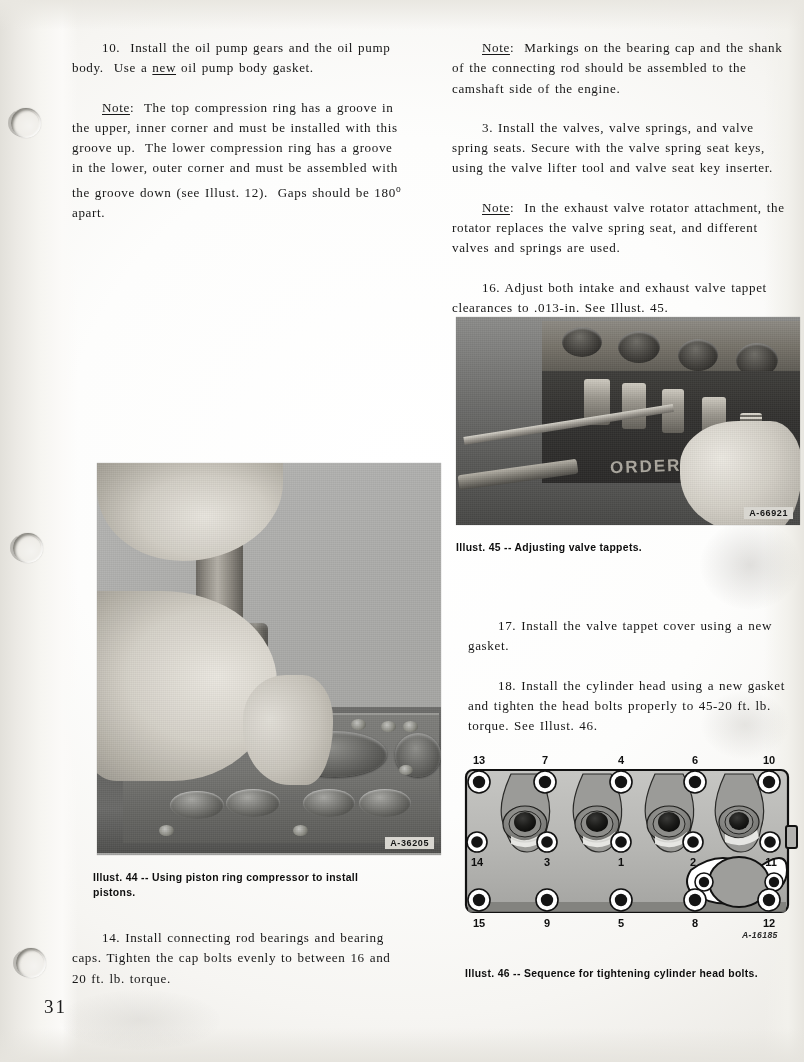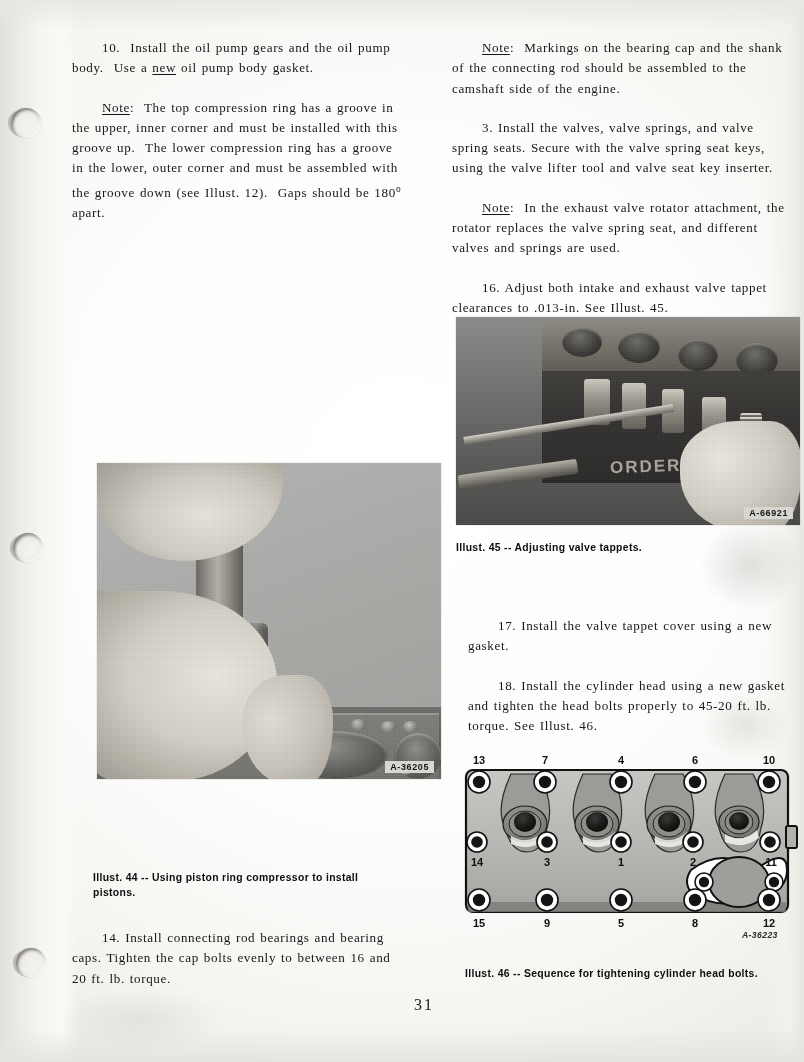--- a/index.html
+++ b/index.html
@@ -312,23 +312,23 @@
     font-size: 8.6px;
     letter-spacing: 0.4px;
     color: #2a2a2a;
   }
 
   
   .page-number {
     position: absolute;
     left: 0; right: 0;
     top: 996px;
-    text-align: center;
+    text-align: left;
     font-family: "Liberation Serif", serif;
-    font-size: 16px;
+    font-size: 19px;
     letter-spacing: 2px;
     color: #1c1c1c;
     margin-left: 44px;
   }
 </style>
 </head>
 <body>
 
 <div class="page">
 
@@ -357,21 +357,21 @@
     </p>
 
 
 
     <p class="para indent">
       <u>Note</u><span>:&nbsp; The top compression ring has a groove in the upper, inner corner and must be installed with this groove up.&nbsp; The lower compression ring has a groove in the lower, outer corner and must be assembled with the groove down (see Illust. 12).&nbsp; Gaps should be 180</span><span class="deg">o</span><span> apart.</span>
     </p>
 
   </div>
 
-  <div class="photo" style="left:97px; top:463px; width:344px; height:316px;">
+  <div class="photo" style="left:97px; top:463px; width:344px; height:392px;">
     <div class="p44-bg"></div>
 
     <div class="p44-bench"></div>
     <div class="p44-block"></div>
 
     <div class="p44-bore" style="left:186px; top:268px; width:104px; height:46px;"></div>
     <div class="p44-bore" style="left:298px; top:270px; width:46px; height:44px;"></div>
 
     <div class="p44-valve" style="left:73px; top:328px; width:54px; height:28px;"></div>
     <div class="p44-valve" style="left:129px; top:326px; width:54px; height:28px;"></div>
@@ -583,21 +583,21 @@
 
         <text class="bolt-num" x="24" y="175" text-anchor="middle">15</text>
         <text class="bolt-num" x="92" y="175" text-anchor="middle">9</text>
         <text class="bolt-num" x="166" y="175" text-anchor="middle">5</text>
         <text class="bolt-num" x="240" y="175" text-anchor="middle">8</text>
         <text class="bolt-num" x="314" y="175" text-anchor="middle">12</text>
       </g>
     </svg>
   </div>
 
-  <div class="fig-id">A-36223</div>
+  <div class="fig-id">A-16185</div>
 
   <div class="caption" style="left:465px; top:966px; width:335px;">
     <span>Illust. 46 -- Sequence for tightening cylinder head bolts.</span>
   </div>
 
   <div class="page-number">31</div>
 
 </div>
 
 </body></html>

